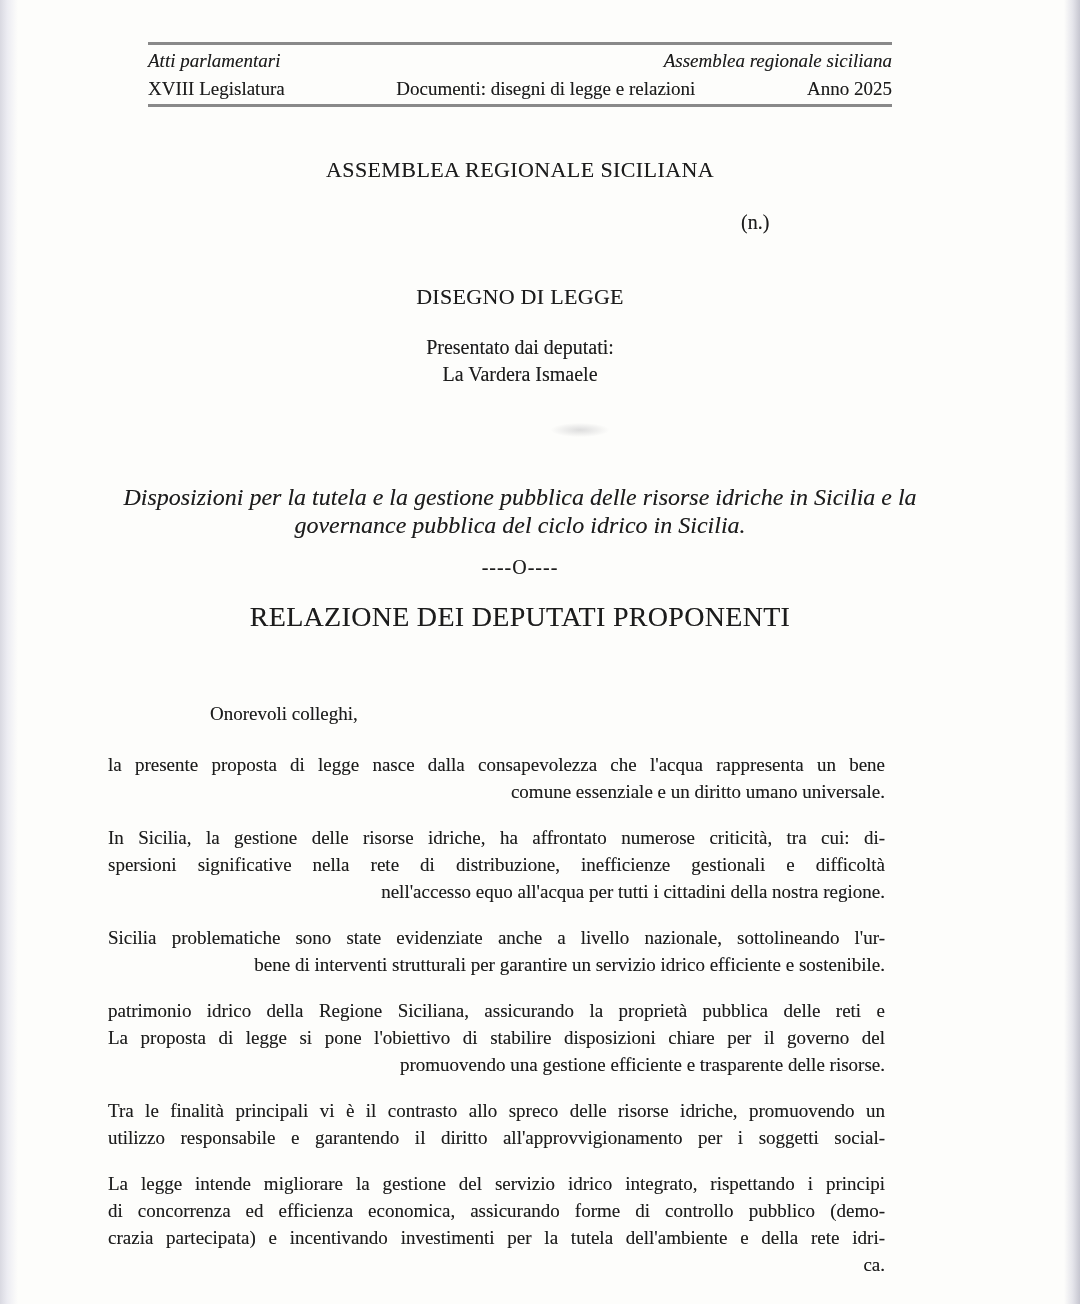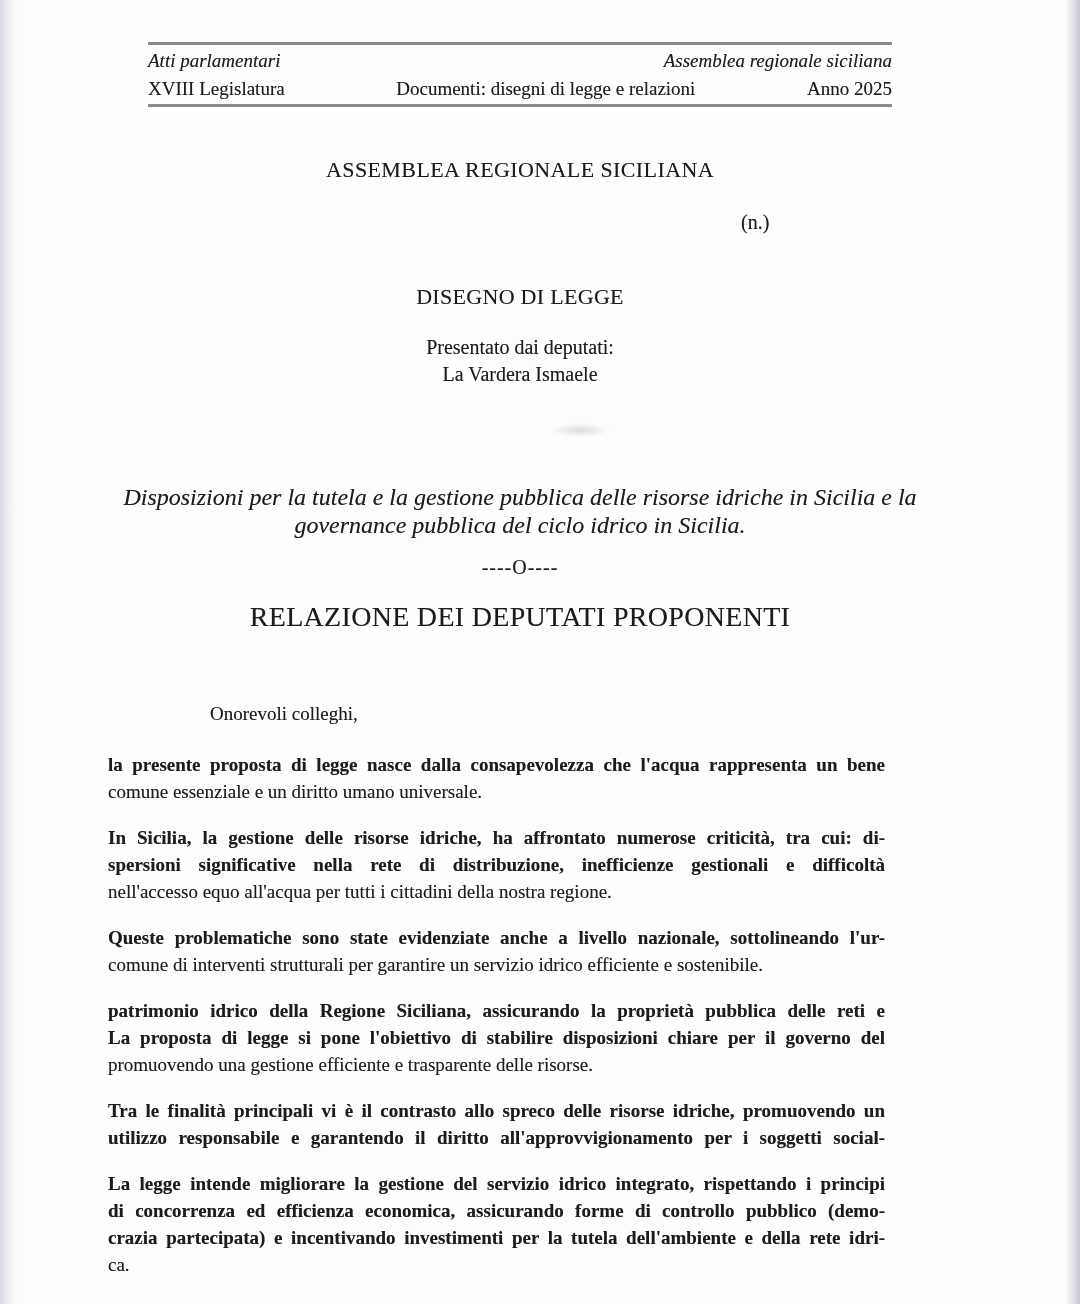--- a/index.html
+++ b/index.html
@@ -49,22 +49,22 @@
   .h-subject { top:483px; font-size:24px; line-height:28px; font-style:italic; }
   .h-sep { top:556px; font-size:20px; letter-spacing:1px; }
   .h-report { top:601px; font-size:28px; letter-spacing:.3px; }
 
   .doc-body {
     position:absolute; left:108px; top:700px; width:777px;
     font-size:19px; line-height:27px;
   }
   .salutation { text-indent:102px; margin-bottom:24px; }
   .para { margin-bottom:19px; }
-  .jline { text-align:justify; text-align-last:justify;font-weight:bold; }
-  .lline { text-align:left; }
+  .jline { text-align:justify; text-align-last:justify; }
+  .lline { text-align:right; }
 </style>
 </head>
 <body>
 
 <div class="page">
 
   <div class="edge-left"></div>
   <div class="edge-right"></div>
 
   <header class="doc-header">
@@ -109,22 +109,22 @@
       <div class="lline">comune essenziale e un diritto umano universale.</div>
     </div>
 
     <div class="para">
       <div class="jline">In Sicilia, la gestione delle risorse idriche, ha affrontato numerose criticità, tra cui: di-</div>
       <div class="jline">spersioni significative nella rete di distribuzione, inefficienze gestionali e difficoltà</div>
       <div class="lline">nell'accesso equo all'acqua per tutti i cittadini della nostra regione.</div>
     </div>
 
     <div class="para">
-      <div class="jline">Queste problematiche sono state evidenziate anche a livello nazionale, sottolineando l'ur-</div>
-      <div class="lline">comune di interventi strutturali per garantire un servizio idrico efficiente e sostenibile.</div>
+      <div class="jline">Sicilia problematiche sono state evidenziate anche a livello nazionale, sottolineando l'ur-</div>
+      <div class="lline">bene di interventi strutturali per garantire un servizio idrico efficiente e sostenibile.</div>
     </div>
 
     <div class="para">
       <div class="jline">patrimonio idrico della Regione Siciliana, assicurando la proprietà pubblica delle reti e</div>
       <div class="jline">La proposta di legge si pone l'obiettivo di stabilire disposizioni chiare per il governo del</div>
       <div class="lline">promuovendo una gestione efficiente e trasparente delle risorse.</div>
     </div>
 
     <div class="para">
       <div class="jline">Tra le finalità principali vi è il contrasto allo spreco delle risorse idriche, promuovendo un</div>

